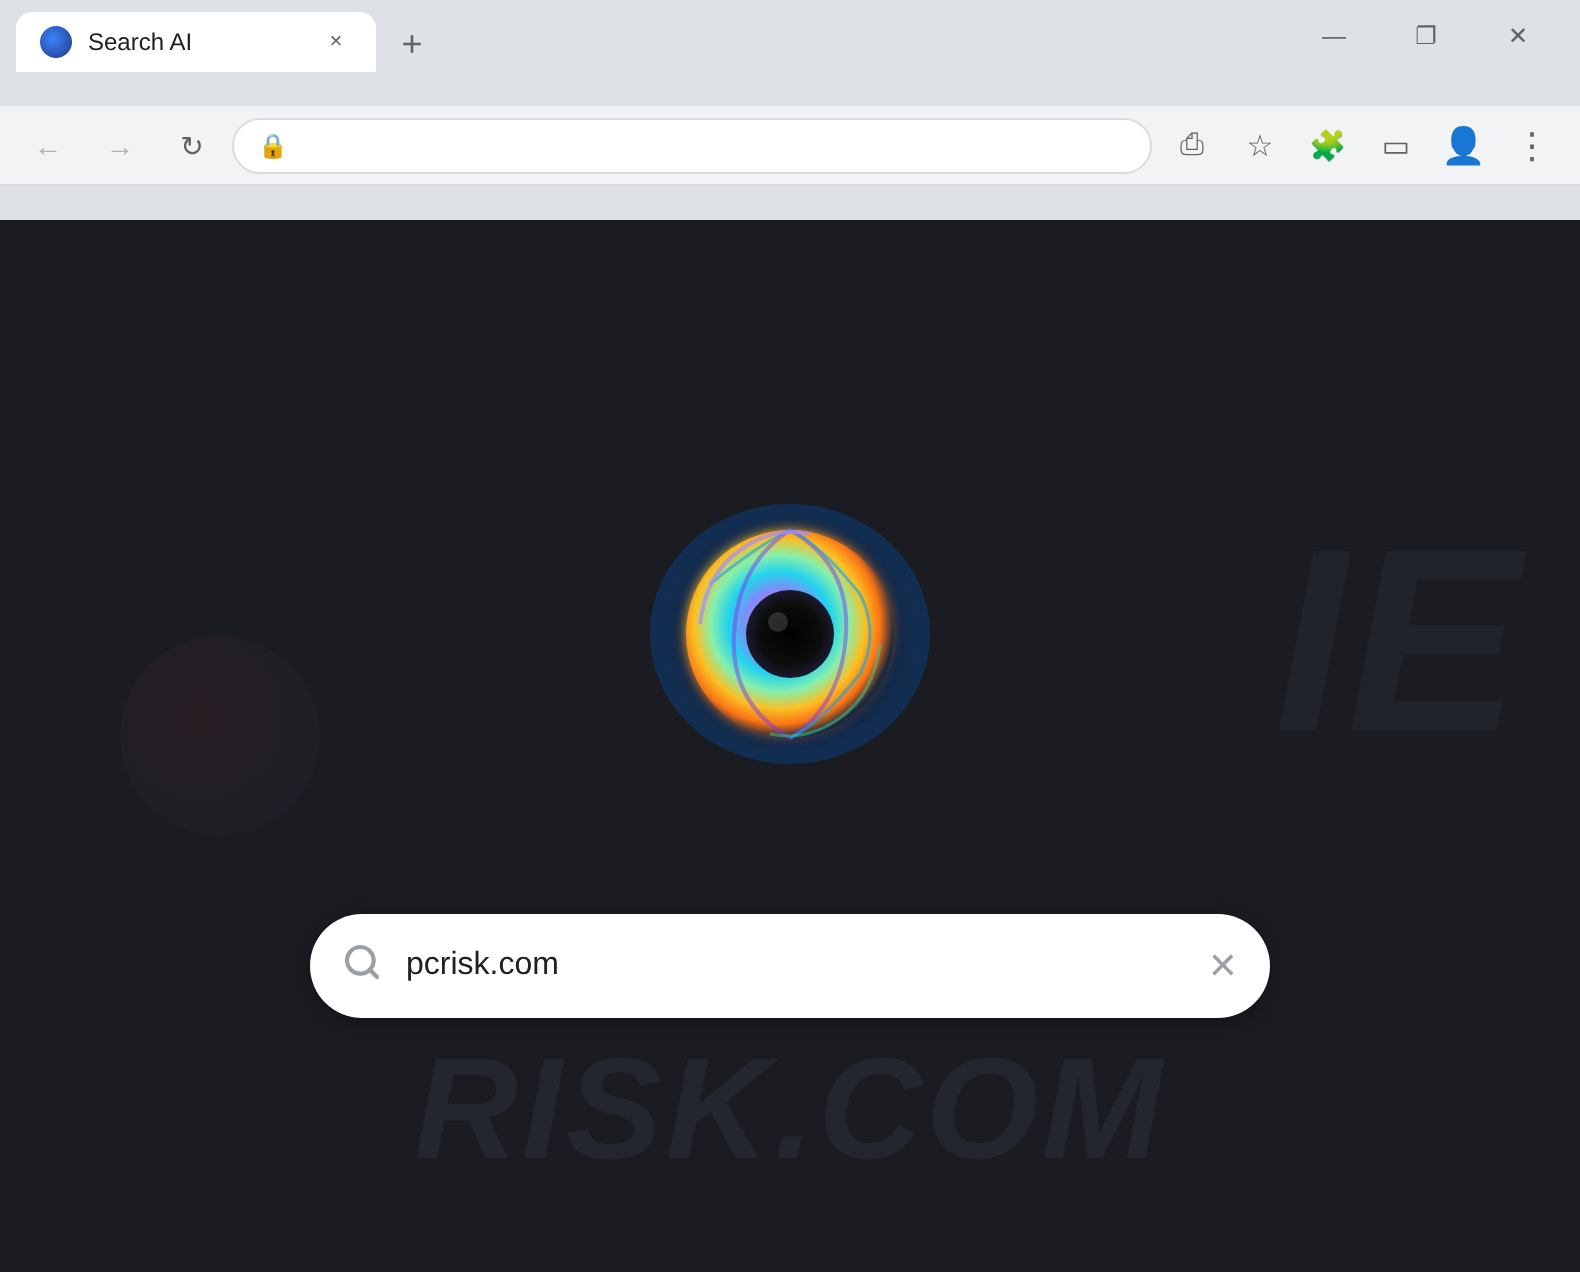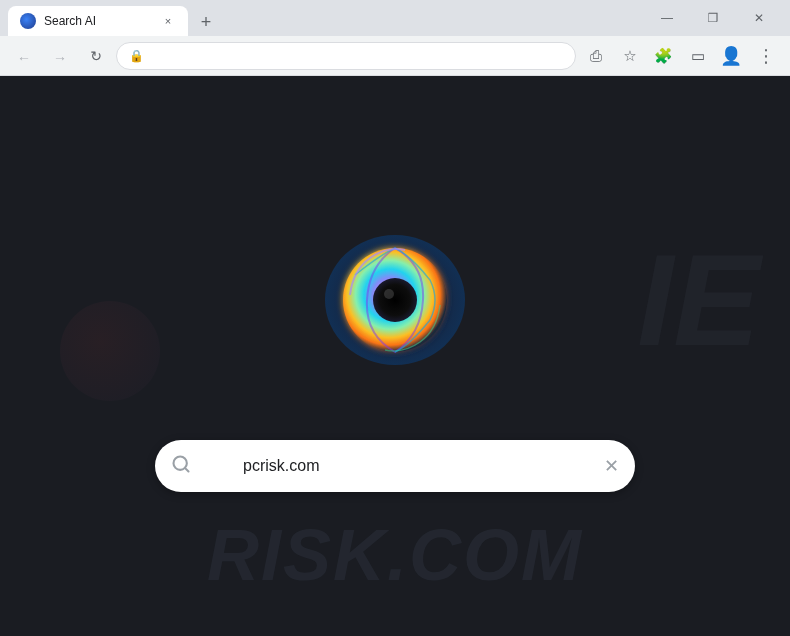--- a/index.html
+++ b/index.html
@@ -1,19 +1,19 @@
 <!DOCTYPE html>
 <html><head>
   <meta charset="utf-8">
   <style>
     * { margin: 0; padding: 0; box-sizing: border-box; }
     body { width: 790px; height: 636px; overflow: hidden; background: #202124; font-family: 'Segoe UI', Arial, sans-serif; }
 
     
-    .browser-frame { width: 790px; height: 636px; display: flex; flex-direction: column; background: #dee1e6; }
+    .browser-frame { width: 790px; height: 636px; display: flex; flex-direction: column; background: #dee1e6; gap: 17px; }
 
     
     .title-bar {
       height: 36px;
       background: #dee1e6;
       display: flex;
       align-items: center;
       padding: 0 8px;
       gap: 0;
     }
@@ -202,21 +202,20 @@
     }
     .search-icon-wrap {
       color: #9aa0a6;
       font-size: 18px;
       flex-shrink: 0;
     }
     .search-input-text {
       flex: 1;
       font-size: 16px;
       color: #202124;
-      margin-left: 40px;
     }
     .search-clear {
       color: #9aa0a6;
       font-size: 18px;
       cursor: pointer;
       flex-shrink: 0;
     }
   </style>
 </head>
 <body>

